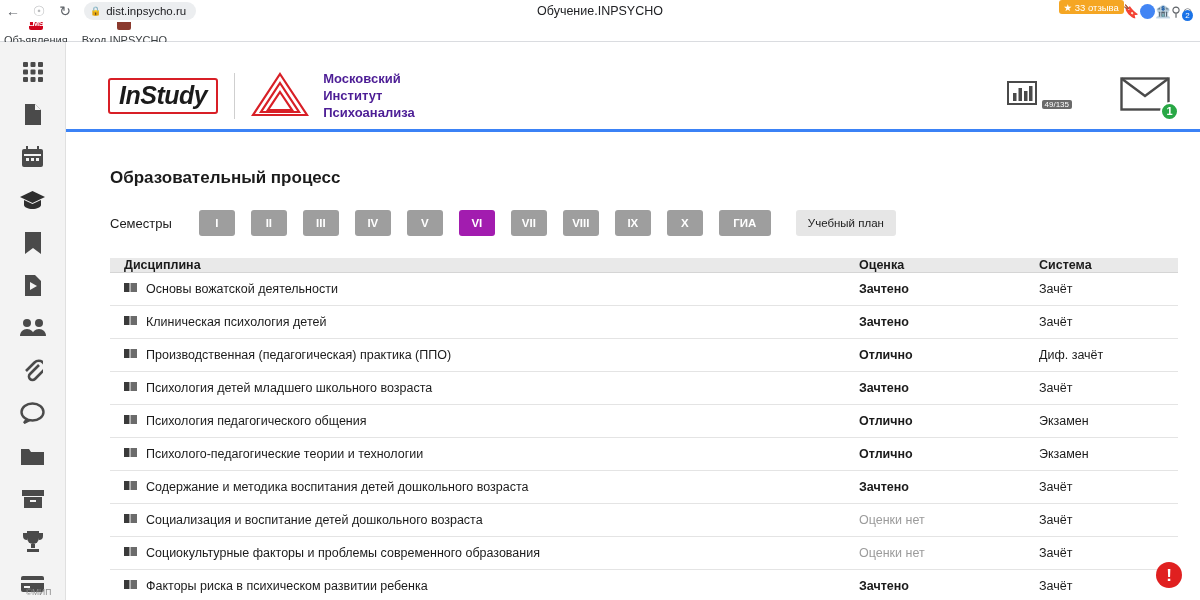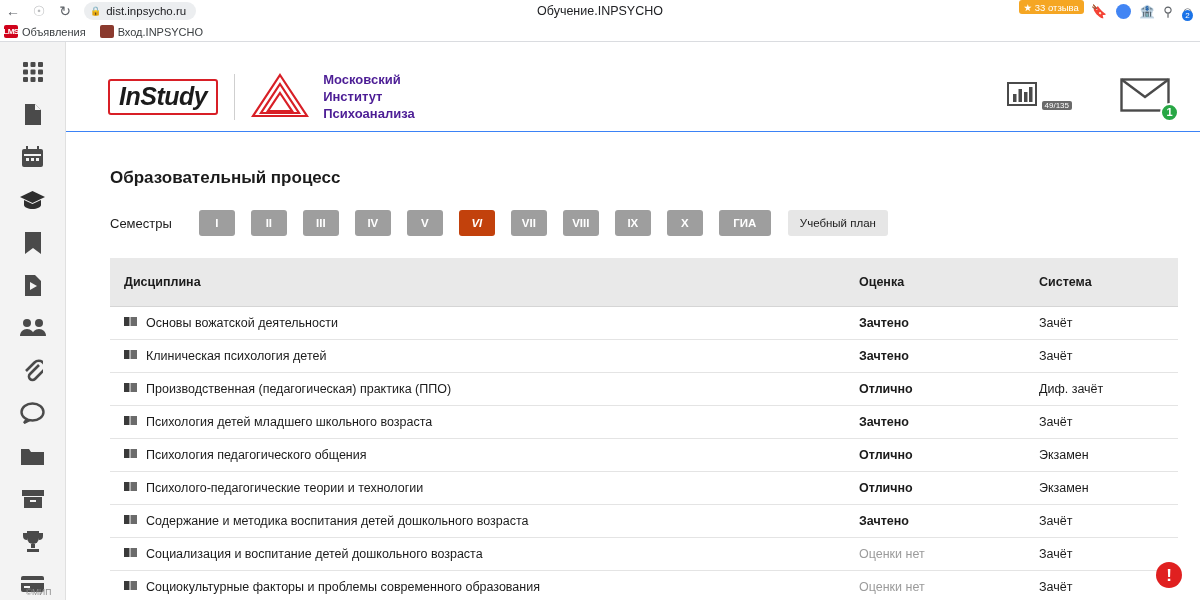--- a/index.html
+++ b/index.html
@@ -38,21 +38,21 @@
   .page-title-center {
     position: absolute;
     left: 0; right: 0;
     text-align: center;
     font-size: 12.5px;
     color: #202124;
     pointer-events: none;
   }
   .chrome-right {
     margin-left: auto;
-    display: flex; align-items: center; gap: 8px;
+    display: flex; align-items: center; gap: 0;
     padding-right: 6px;
     justify-content: flex-end;
   }
   .review-badge {
     background: #f5a623;
     color: #fff;
     font-size: 9.5px;
     border-radius: 3px;
     padding: 1px 5px;
     display: flex; align-items: center; gap: 2px;
@@ -76,21 +76,21 @@
   .bookmarks {
     height: 20px;
     display: flex; align-items: center;
     gap: 14px;
     padding-left: 4px;
     border-bottom: 1px solid #dadce0;
     background: #fff;
   }
   .bm {
     display: flex; align-items: center; gap: 4px;
-    font-size: 11px; color: #3c4043;
+    font-size: 11px; color: #3c4043; flex-direction: column;
   }
   .bm-fav {
     width: 14px; height: 13px;
     font-size: 8px; color: #fff;
     display: flex; align-items: center; justify-content: center;
     border-radius: 2px;
   }
   .fav-red { background: #d0021b; font-weight: bold; letter-spacing: -0.5px; }
   .fav-img { background: #8b3a2e; }
 
@@ -125,21 +125,21 @@
   
   .content {
     flex: 1;
     background: #fff;
     position: relative;
     overflow: hidden;
   }
 
   .site-header {
     height: 70px;
-    border-bottom: 1px solid #3b82f6;
+    border-bottom: 3px solid #3b82f6;
     display: flex; align-items: center;
     padding: 0 30px 0 42px;
     margin-top: 20px;
   }
   .logo-instudy {
     border: 2.5px solid #d81f26;
     border-radius: 3px;
     padding: 3px 9px 4px;
     font-size: 25px;
     font-weight: bold;
@@ -193,39 +193,39 @@
   .sem-label { font-size: 13px; color: #1b1b1b; margin-right: 11px; }
   .sem-btn {
     min-width: 36px; height: 26px;
     background: #9e9e9e; color: #fff;
     font-size: 11.5px; font-weight: bold;
     border: none; border-radius: 3px;
     display: flex; align-items: center; justify-content: center;
     padding: 0 9px;
     cursor: pointer;
   }
-  .sem-btn.active { background: #c2410c; font-style: italic; }
+  .sem-btn.active { background: #a21caf; }
   .sem-btn.wide { background: #9e9e9e; min-width: 52px; }
   .plan-btn {
     height: 26px;
     background: #e6e6e6; color: #1b1b1b;
     font-size: 11.5px;
     border: none; border-radius: 3px;
     padding: 0 12px;
-    margin-left: 1px;
+    margin-left: 9px;
     cursor: pointer;
   }
 
   
   .tbl { width: 1068px; margin-top: 22px; border-collapse: collapse; }
   .tbl thead th {
     background: #e9e9e9;
     font-size: 12.5px; font-weight: bold; color: #1b1b1b;
     text-align: left;
-    padding: 17px 14px;
+    padding: 0 14px;
     border-bottom: 1px solid #d5d5d5;
   }
   .tbl td {
     font-size: 12.5px;
     padding: 9px 14px;
     border-bottom: 1px solid #e4e4e4;
     color: #1b1b1b;
   }
   .col-disc { width: 735px; }
   .col-mark { width: 180px; }

